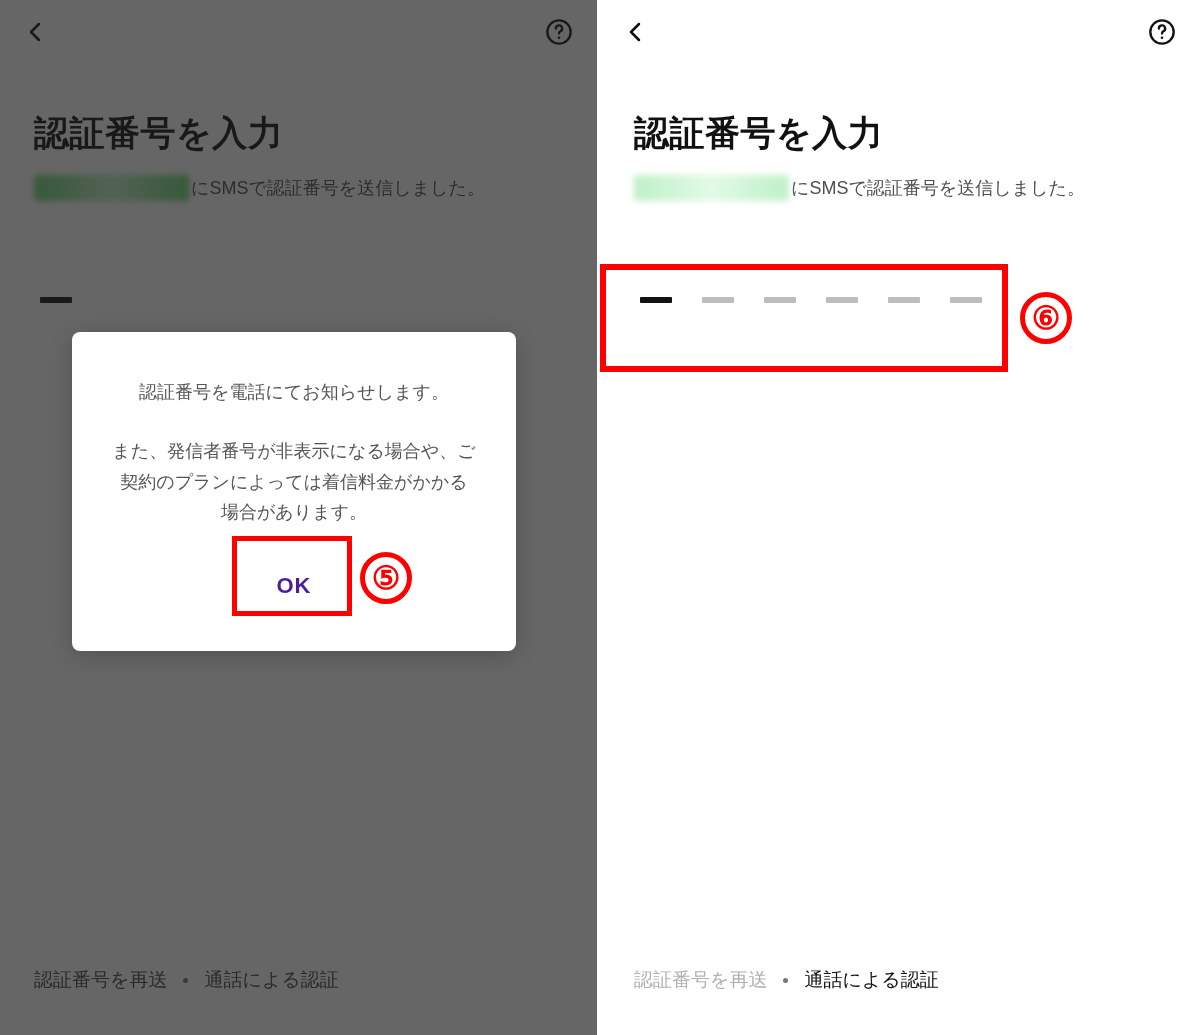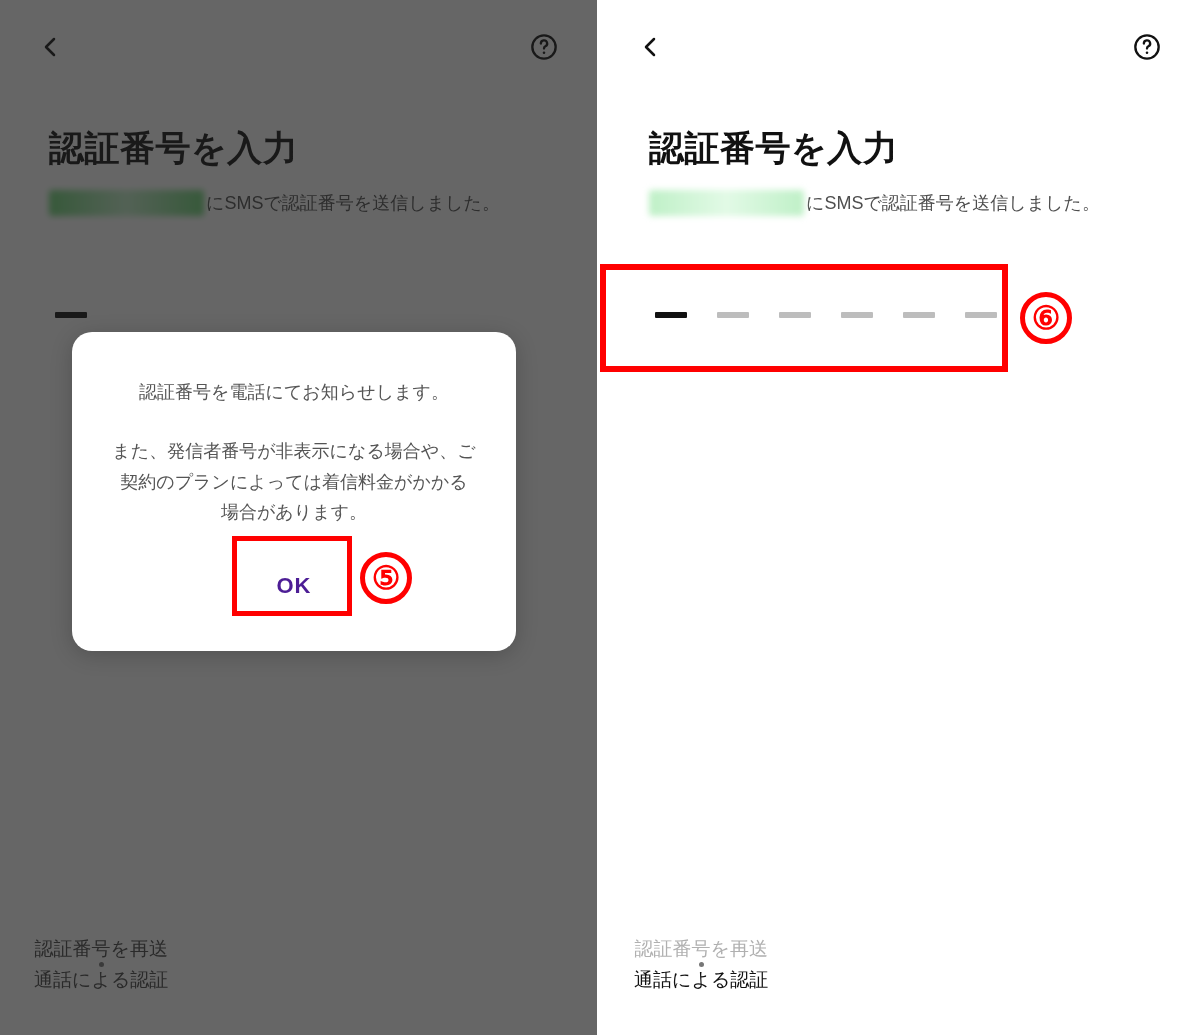--- a/index.html
+++ b/index.html
@@ -9,21 +9,21 @@
     width: 1200px;
     height: 1035px;
     background: #fff;
     display: flex;
   }
   .screen {
     width: 50%;
     height: 100%;
     position: relative;
     background: #ffffff;
-    padding: 15px;
+    padding: 0;
   }
   .screen.left {
     border-right: 3px solid #ffffff;
   }
   .header {
     height: 64px;
     display: flex;
     align-items: center;
     justify-content: space-between;
     padding: 0 24px;
@@ -70,42 +70,41 @@
   }
   .code-dash.active { background: #111; }
   .bottom-links {
     position: absolute;
     left: 34px;
     bottom: 42px;
     display: flex;
     align-items: center;
     font-size: 19px;
     color: #444;
-    flex-direction: column;
   }
   .bottom-links .sep {
     width: 5px; height: 5px; background:#777; border-radius:50%;
     margin: 0 16px;
   }
   .bottom-links .lnk { color:#444; }
   .screen.right .bottom-links .lnk.disabled { color:#b0b0b0; }
   .screen.right .bottom-links .lnk.primary { color:#111; font-weight:500; }
 
   
   .dim {
     position: absolute; inset:0;
     background: rgba(30,30,30,0.68);
   }
   .modal {
     position: absolute;
     left: 72px;
     width: 444px;
     top: 332px;
     background: #fff;
-    border-radius: 20px;
+    border-radius: 8px;
     padding: 48px 40px 38px 40px;
     box-shadow: 0 4px 22px rgba(0,0,0,0.2);
   }
   .modal-line1 {
     text-align: center;
     font-size: 18px;
     color: #555;
     margin-bottom: 32px;
   }
   .modal-line2 {

